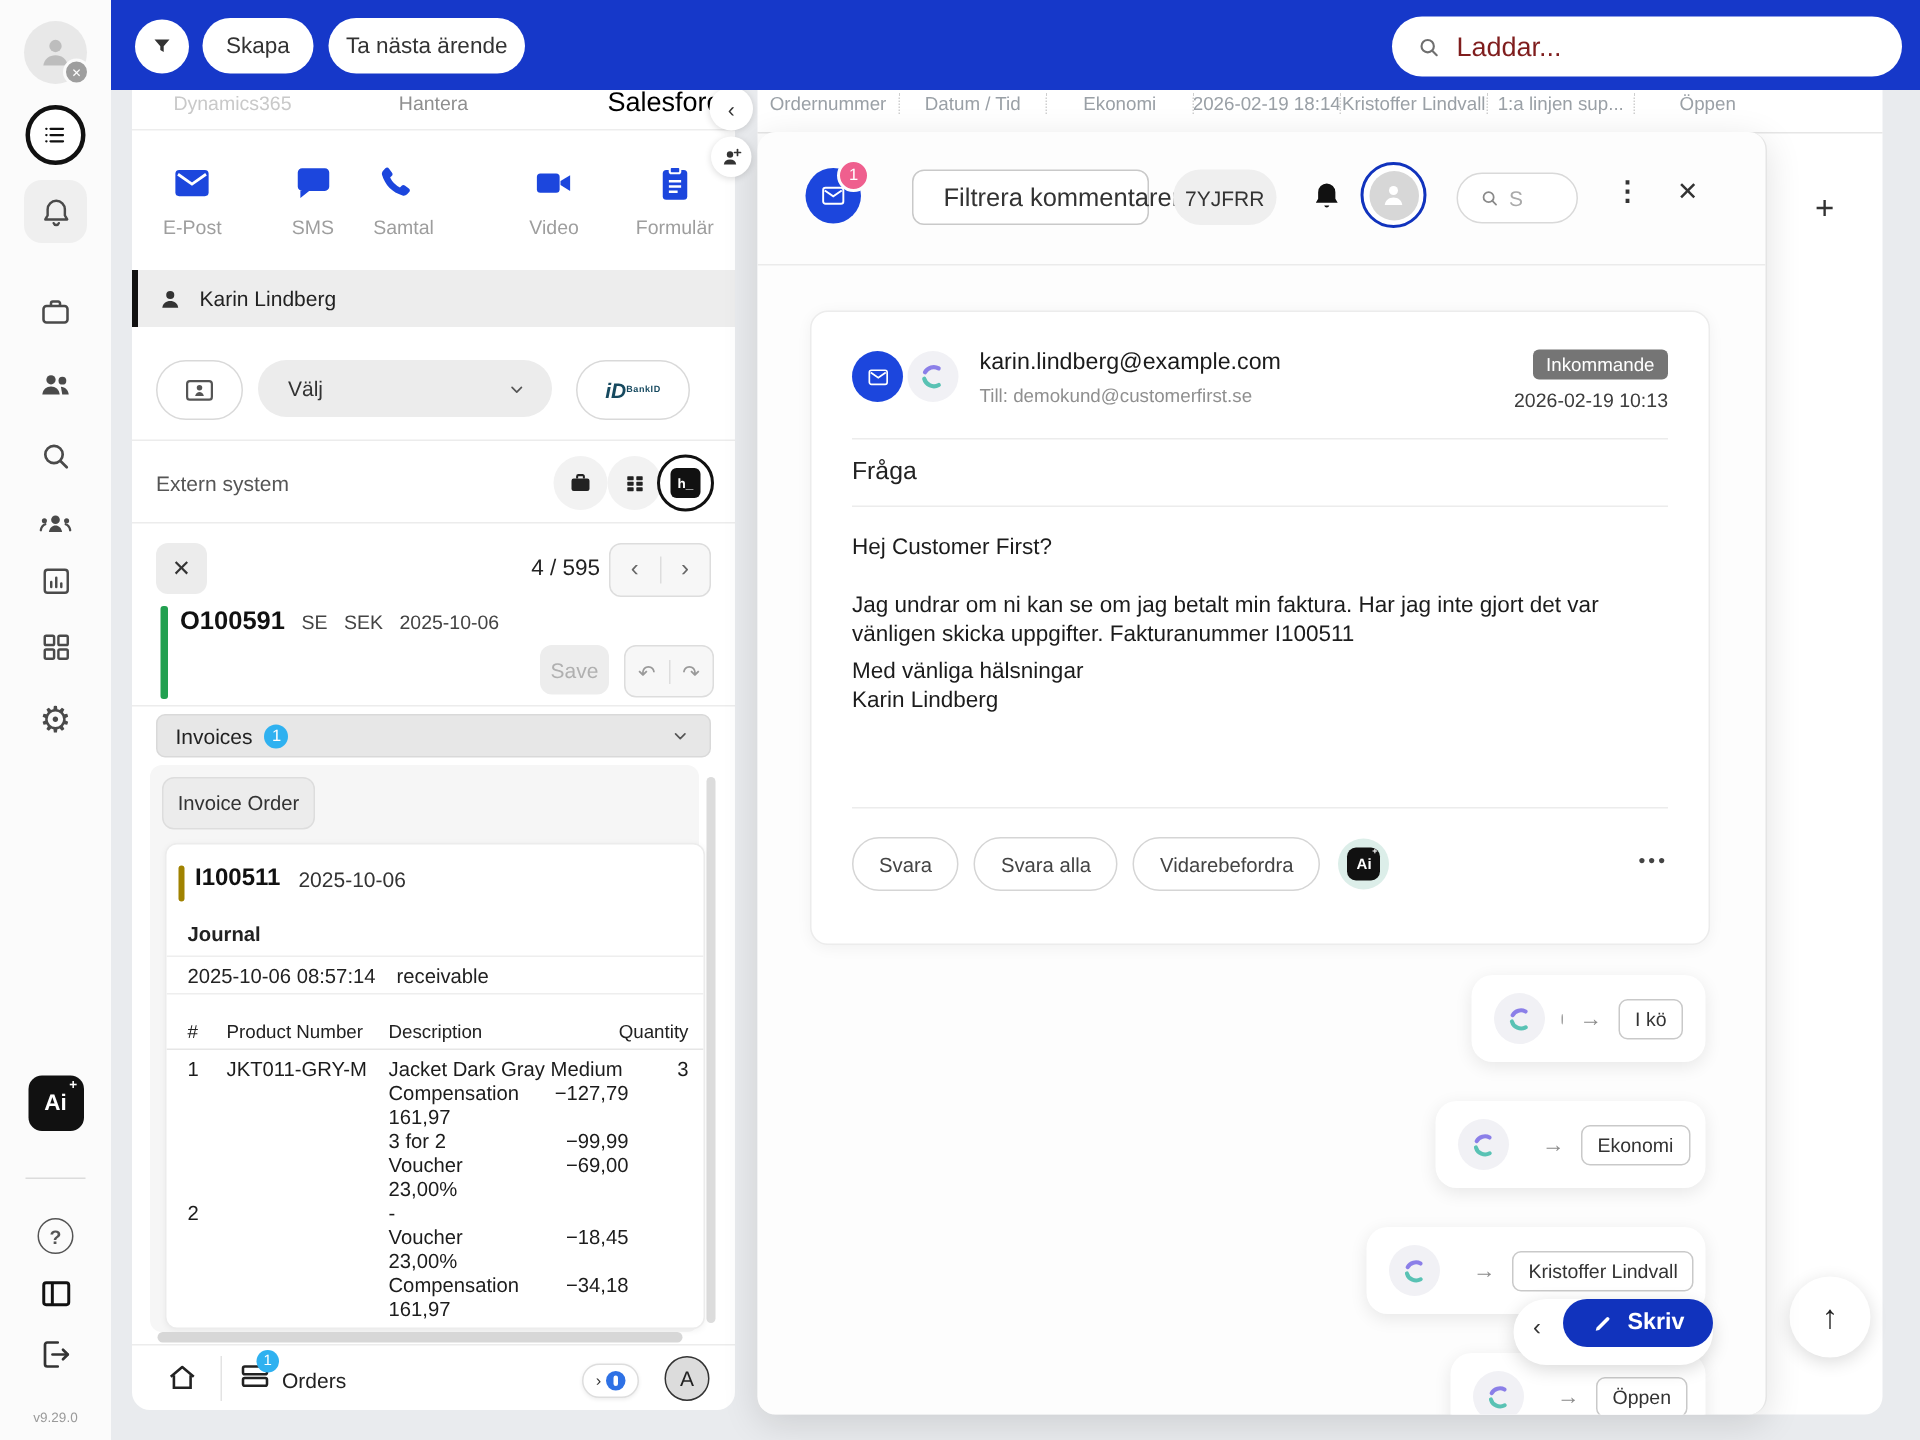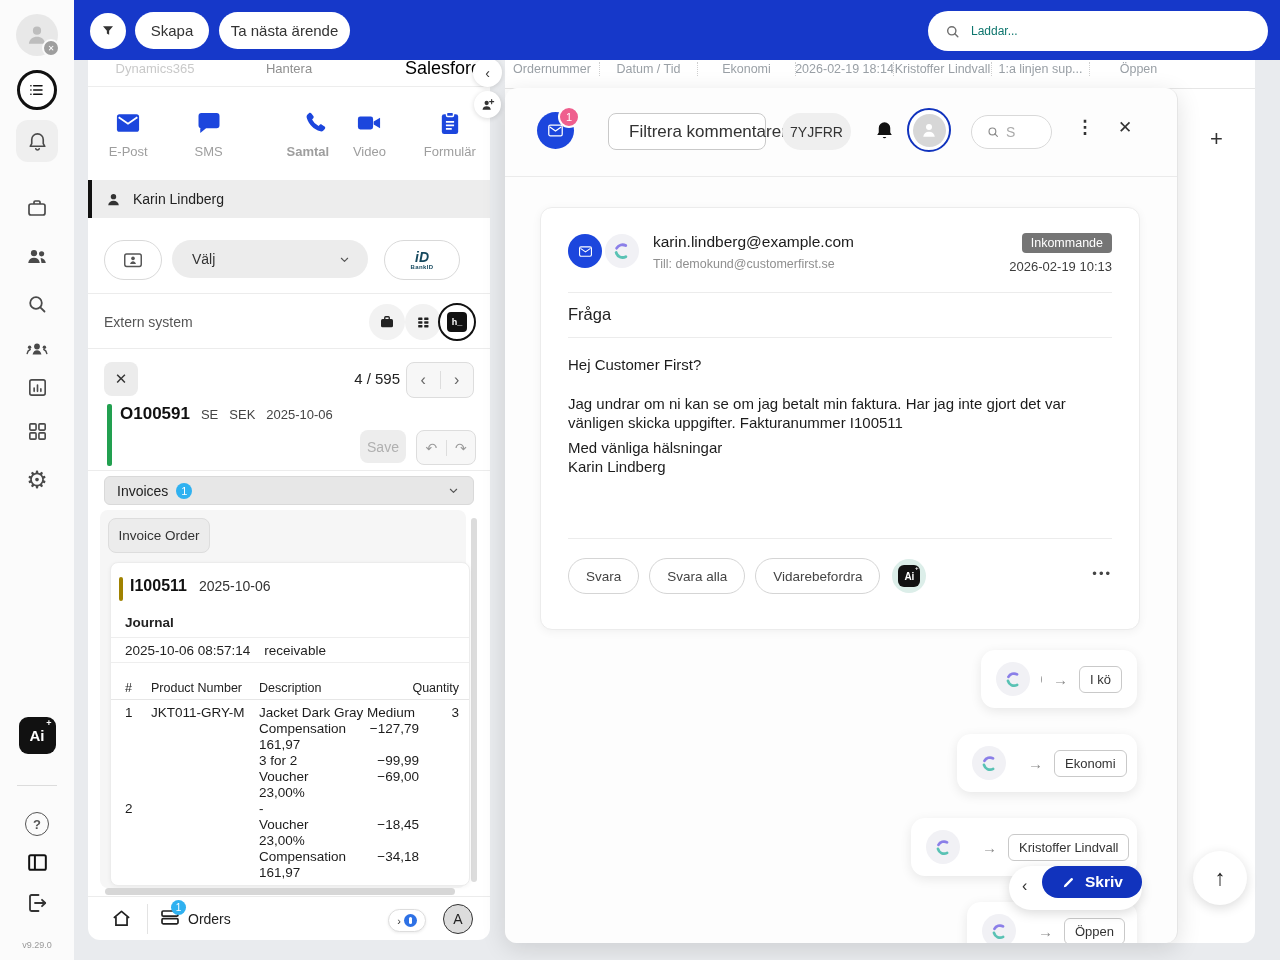--- a/index.html
+++ b/index.html
@@ -145,21 +145,21 @@
           <path d="M4.5 5h15l-5.8 6.8v5.7l-3.4-1.9v-3.8z" fill="#333"></path>
         </svg>
     </div>
     <button class="pill" style="position:absolute;left:61px;top:12px;width:74px;height:37px;background:#fff;border:none;font-size:15px;color:#333;font-family:inherit;cursor:pointer;">Skapa</button>
     <button class="pill" style="position:absolute;left:145px;top:12px;width:131px;height:37px;background:#fff;border:none;font-size:15px;color:#333;font-family:inherit;cursor:pointer;white-space:nowrap;">Ta nästa ärende</button>
     <div class="pill" style="position:absolute;left:854px;top:11px;width:340px;height:40px;background:#fff;justify-content:flex-start;padding:0 16px;box-sizing:border-box;gap:10px;">
       <svg viewBox="0 0 24 24" width="17" height="17">
           <circle cx="11" cy="11" r="5.8" fill="none" stroke="#6f6f6f" stroke-width="2"></circle>
           <line x1="15.3" y1="15.3" x2="19.5" y2="19.5" stroke="#6f6f6f" stroke-width="2" stroke-linecap="round"></line>
         </svg>
-      <span style="color:#0f766e;font-size:12px;">Laddar...</span>
+      <span style="color:#7f1d1d;font-size:18px;">Laddar...</span>
     </div>
   </div>
 
   <div class="abs card" style="left:505px;top:50px;width:750px;height:893px;border-radius:0 0 12px 12px;z-index:1;">
     <div class="flex" style="height:38px;border-bottom:1px solid #e6e6e6;">
       <div class="hdrcell" style="width:94px;">Ordernummer</div>
       <div class="hdrcell" style="width:97px;">Datum / Tid</div>
       <div class="hdrcell" style="width:97px;">Ekonomi</div>
       <div class="hdrcell" style="width:97px;">2026-02-19 18:14</div>
       <div class="hdrcell" style="width:97px;">Kristoffer Lindvall</div>
@@ -187,21 +187,21 @@
             <path d="M4 7l8 5.6L20 7" fill="none" stroke="#fff" stroke-width="1.6"></path>
           </svg>
         <div class="txt-gray" style="font-size:13px;margin-top:3px;">E-Post</div>
       </div>
       <div style="flex:1;text-align:center;">
         <svg viewBox="0 0 24 24" width="28" height="28">
             <path d="M5.5 3.5h13A2.5 2.5 0 0 1 21 6v8a2.5 2.5 0 0 1-2.5 2.5H9.5L4.5 20.5v-4H5.5A2.5 2.5 0 0 1 3 14V6a2.5 2.5 0 0 1 2.5-2.5z" fill="var(--icon-blue,#1c46dd)"></path>
           </svg>
         <div class="txt-gray" style="font-size:13px;margin-top:3px;">SMS</div>
       </div>
-      <div style="flex:1;text-align:right;font-weight:bold;">
+      <div style="flex:1;text-align:left;">
         <svg viewBox="0 0 24 24" width="28" height="28">
             <path d="M6.8 3.6c.6-.6 1.6-.5 2.1.2l1.7 2.3c.4.6.4 1.3-.1 1.8l-1 1a11.6 11.6 0 0 0 5.6 5.6l1-1c.5-.5 1.2-.5 1.8-.1l2.3 1.7c.7.5.8 1.5.2 2.1l-1.2 1.2c-.7.7-1.7 1-2.6.7C10.7 17.3 6.7 13.3 4.9 7.4c-.3-.9 0-1.9.7-2.6z" fill="var(--icon-blue,#1c46dd)"></path>
           </svg>
         <div class="txt-gray" style="font-size:13px;margin-top:3px;">Samtal</div>
       </div>
       <div style="flex:1;text-align:center;">
         <svg viewBox="0 0 24 24" width="28" height="28">
             <rect x="2.5" y="6.5" width="13" height="11" rx="2" fill="var(--icon-blue,#1c46dd)"></rect>
             <path d="M16 10.8l5.5-3.3v9l-5.5-3.3z" fill="var(--icon-blue,#1c46dd)"></path>
           </svg>
@@ -234,21 +234,21 @@
             <circle cx="12" cy="10.3" r="2" fill="#555"></circle>
             <path d="M8.8 16.3c.5-1.9 1.8-2.9 3.2-2.9s2.7 1 3.2 2.9z" fill="#555"></path>
           </svg>
       </div>
       <div class="pill" style="position:absolute;left:84px;top:5px;width:196px;height:38px;background:#ececec;justify-content:space-between;padding:0 16px 0 20px;box-sizing:border-box;">
         <span style="font-size:14px;color:#333;">Välj</span>
         <svg viewBox="0 0 24 24" width="15" height="15">
             <polyline points="7,10 12,15 17,10" class="chev"></polyline>
           </svg>
       </div>
-      <div class="pill" style="position:absolute;left:296px;top:5px;width:74px;height:38px;border:1px solid #d9d9d9;background:#fff;flex-direction:column;line-height:1;">
+      <div class="pill" style="position:absolute;left:296px;top:5px;width:74px;height:38px;border:1px solid #d9d9d9;background:#fff;flex-direction:row;line-height:1;">
         <span style="font-size:14px;font-weight:bold;font-style:italic;color:#16495f;">iD</span>
         <span style="font-size:6px;font-weight:bold;color:#16495f;letter-spacing:.4px;">BankID</span>
       </div>
     </div>
     <div class="divider-h" style="position:absolute;left:0;top:243px;width:100%;"></div>
 
     <div style="position:absolute;left:0;top:250px;width:100%;height:46px;">
       <span style="position:absolute;left:16px;top:14px;font-size:14px;color:#555;">Extern system</span>
       <div class="circle" style="position:absolute;left:281px;top:4px;width:36px;height:36px;background:#f2f2f2;">
         <svg viewBox="0 0 24 24" width="18" height="18">

